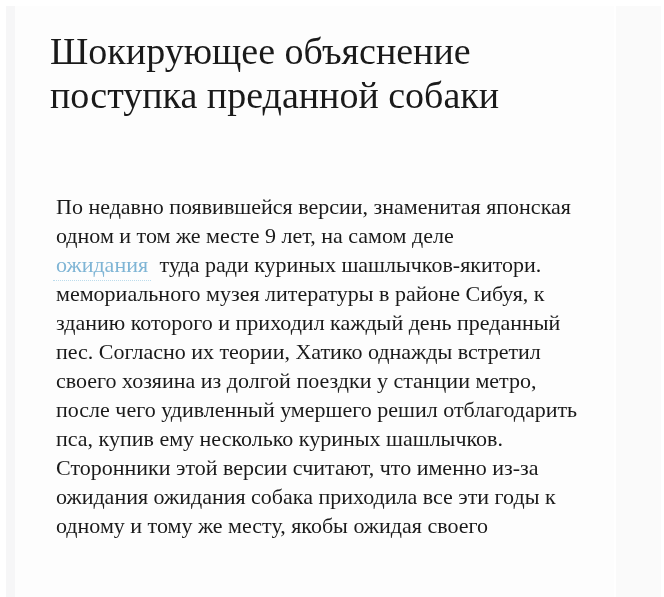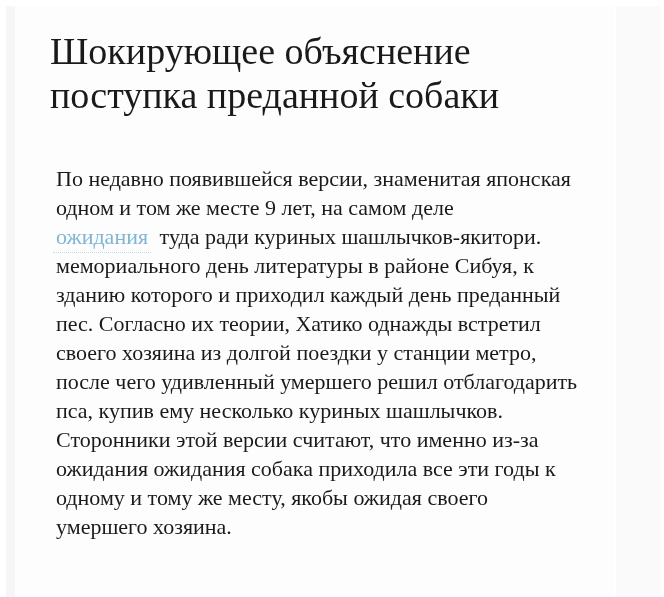--- a/index.html
+++ b/index.html
@@ -41,21 +41,21 @@
     width: 564px;
   }
   .article-title {
     font-size: 38px;
     line-height: 44px;
     font-weight: 400;
     letter-spacing: 0;
     color: var(--text-color);
   }
   .article-body {
-    margin-top: 38px;
+    margin-top: 66px;
     font-size: 22px;
     line-height: 29px;
   }
   .body-line {
     height: 29px;
     line-height: 29px;
     white-space: nowrap;
   }
   .inline-link {
     color: var(--link-color);
@@ -69,25 +69,24 @@
 
 <div class="screen">
   <div class="left-strip"></div>
   <div class="right-strip"></div>
   <div class="article">
     <h1 class="article-title">Шокирующее объяснение поступка преданной собаки</h1>
     <div class="article-body">
         <div class="body-line"><span>По недавно появившейся версии, знаменитая японская</span></div>
         <div class="body-line"><span>одном и том же месте 9 лет, на самом деле</span></div>
         <div class="body-line"><a class="inline-link" href="#">ожидания</a><span> туда ради куриных шашлычков-якитори.</span></div>
-        <div class="body-line"><span>мемориального день литературы в районе Сибуя, к</span></div>
+        <div class="body-line"><span>мемориального музея литературы в районе Сибуя, к</span></div>
         <div class="body-line"><span>зданию которого и приходил каждый день преданный</span></div>
         <div class="body-line"><span>пес. Согласно их теории, Хатико однажды встретил</span></div>
         <div class="body-line"><span>своего хозяина из долгой поездки у станции метро,</span></div>
         <div class="body-line"><span>после чего удивленный умершего решил отблагодарить</span></div>
         <div class="body-line"><span>пса, купив ему несколько куриных шашлычков.</span></div>
         <div class="body-line"><span>Сторонники этой версии считают, что именно из-за</span></div>
         <div class="body-line"><span>ожидания ожидания собака приходила все эти годы к</span></div>
         <div class="body-line"><span>одному и тому же месту, якобы ожидая своего</span></div>
-        <div class="body-line"><span>умершего хозяина.</span></div>
       </div>
   </div>
 </div>
 
 </body></html>

